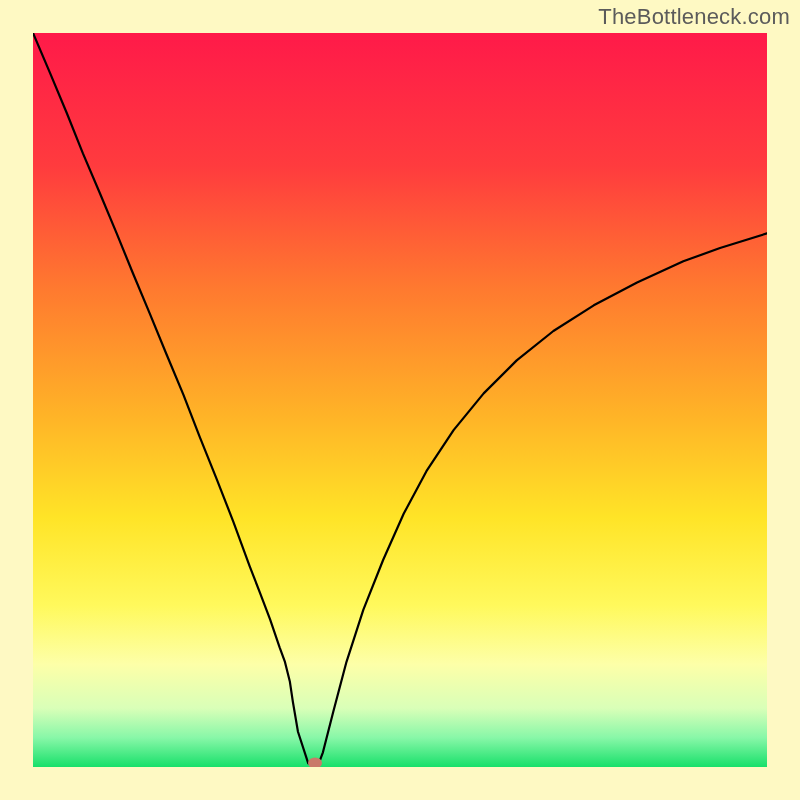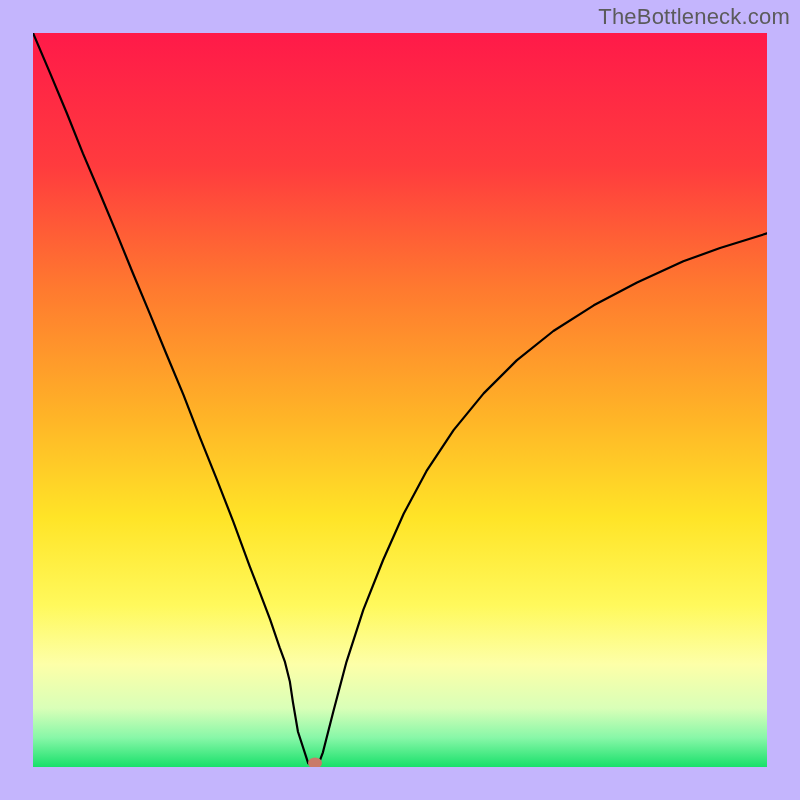--- a/index.html
+++ b/index.html
@@ -10,21 +10,21 @@
     background: #000;
     overflow: hidden;
     font-family: Arial, Helvetica, sans-serif;
   }
   .frame {
     position: absolute;
     left: 0;
     top: 0;
     width: 800px;
     height: 800px;
-    background: #c4b5fd;
+    background: #fef9c3;
   }
   .plot-area {
     position: absolute;
     left: 33px;
     top: 33px;
     width: 734px;
     height: 734px;
     overflow: hidden;
   }
   .gradient {

